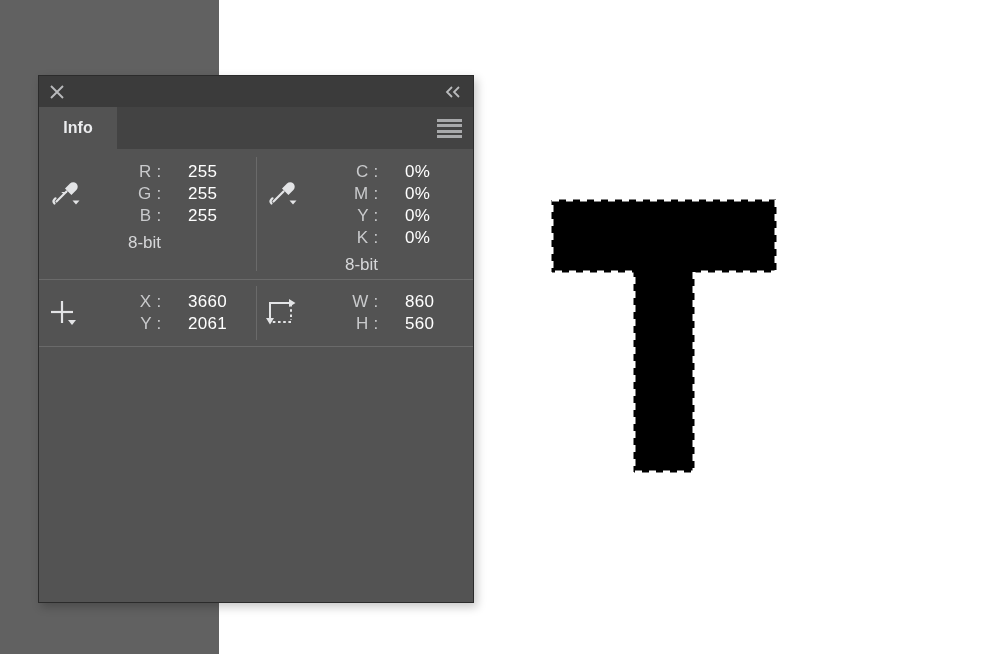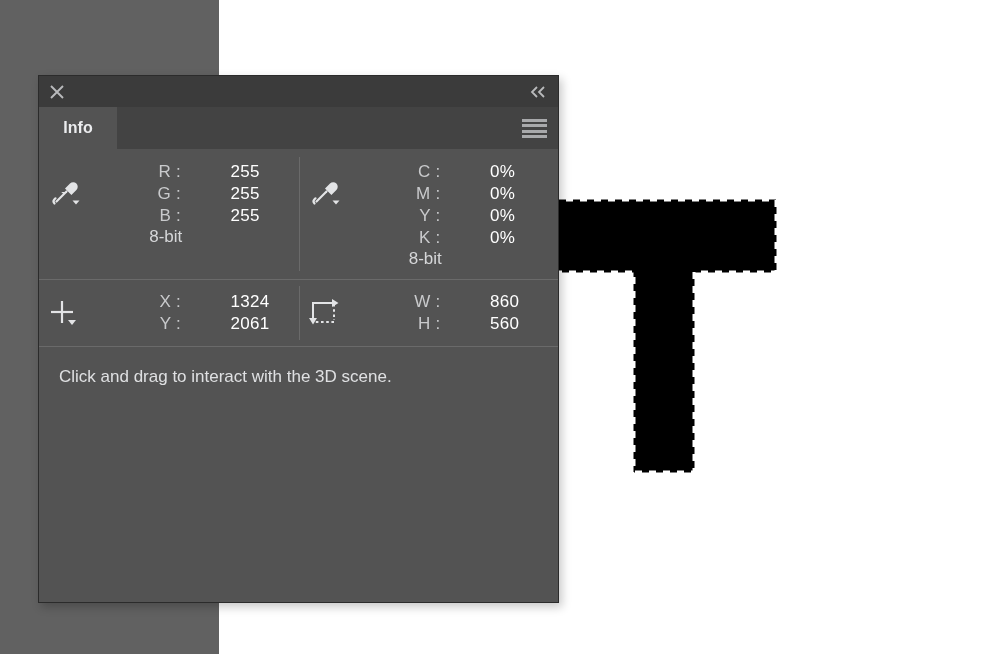--- a/index.html
+++ b/index.html
@@ -38,21 +38,21 @@
     width: 232px;
     height: 280px;
   }
   #artwork-layer svg { display: block; }
 
   
   #info-panel {
     position: absolute;
     left: 38px;
     top: 75px;
-    width: 521px;
+    width: 436px;
     height: 528px;
     background: #535353;
     border: 1px solid #2b2b2b;
     box-sizing: border-box;
     box-shadow: 3px 4px 9px rgba(0,0,0,0.22);
     color: #d9dadc;
     display: flex;
     flex-direction: column;
   }
 
@@ -168,20 +168,21 @@
     padding-right: 4px;
   }
   .readout-row .rvalue {
     color: #ffffff;
     min-width: 54px;
   }
   .readout-depth {
     text-align: center;
     font-size: 17px;
     color: #d6d7d9;
+    margin-top: 6px;
     padding-right: 46px;
   }
 
   
   #coord-grid {
     flex: 0 0 auto;
     display: flex;
     height: 66px;
     border-bottom: 1px solid #6a6a6a;
     position: relative;
@@ -349,21 +350,21 @@
           <g stroke="#e3e4e6" stroke-width="2.2">
             <path d="M14 5 L14 27"></path>
             <path d="M3 16 L25 16"></path>
           </g>
           <path d="M20 24 l8 0 -4 5 Z" fill="#e3e4e6"></path>
         </svg>
       </div>
       <div class="coord-rows">
         <div class="readout-row">
           <span class="rlabel">X :</span>
-          <span class="rvalue">1324</span>
+          <span class="rvalue">3660</span>
         </div>
         <div class="readout-row">
           <span class="rlabel">Y :</span>
           <span class="rvalue">2061</span>
         </div>
       </div>
     </div>
 
     <div class="coord-cell">
       <div class="coord-icon">
@@ -385,15 +386,14 @@
         <div class="readout-row">
           <span class="rlabel">H :</span>
           <span class="rvalue">560</span>
         </div>
       </div>
     </div>
 
   </div>
 
 
-  <div id="hint-row">Click and drag to interact with the 3D scene.</div>
 
 </div>
 
 </body></html>

